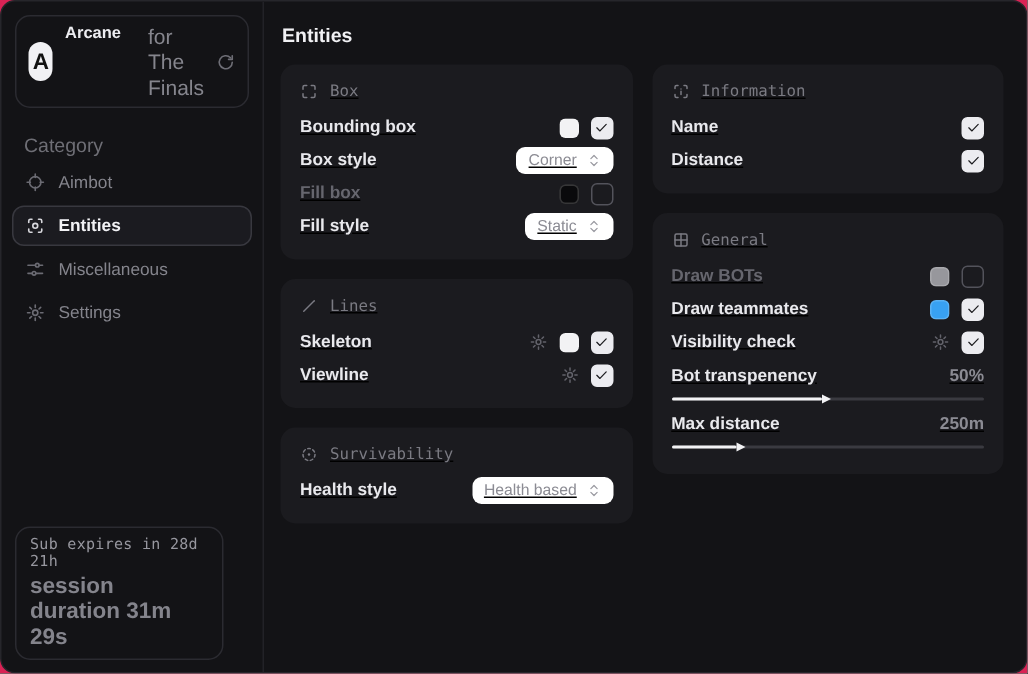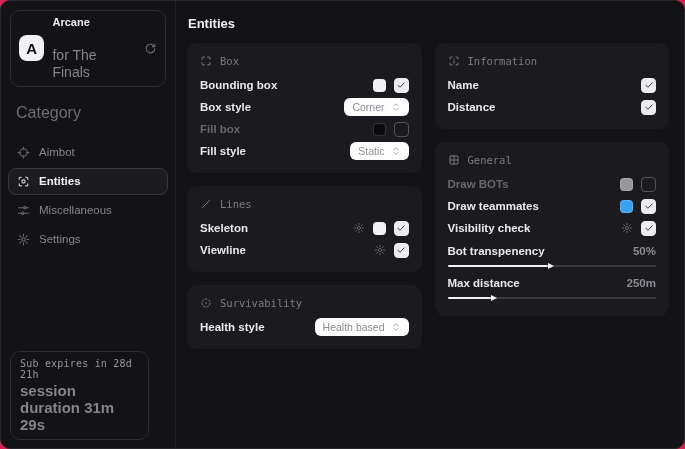--- a/index.html
+++ b/index.html
@@ -4,39 +4,39 @@
 <style>
   html,body{margin:0;padding:0;background:#8c8c8c;}
   *{box-sizing:border-box;-webkit-font-smoothing:antialiased;}
   .stage{position:relative;width:685px;height:449px;background:#d92355;overflow:hidden;font-family:"Liberation Sans",sans-serif;}
   .window{position:absolute;inset:0;background:#131316;border:1px solid #26262b;border-radius:10px;display:flex;overflow:hidden;}
 
   
   .sidebar{width:175px;flex:0 0 175px;border-right:1px solid #222227;display:flex;flex-direction:column;}
   .logo-card{margin:9px 9px 0 9px;border:1px solid #2b2b31;border-radius:10px;padding:5px 8px;display:flex;align-items:center;gap:8px;}
   .logo-badge{width:26px;height:26px;border-radius:8px;background:#f1f1f4;color:#111;display:flex;align-items:center;justify-content:center;font-weight:700;font-size:15px;}
-  .logo-text{display:flex;flex-direction:column;line-height:1.2;gap:18px;}
+  .logo-text{display:flex;flex-direction:row;line-height:1.2;gap:18px;}
   .logo-name{color:#ededf1;font-size:11px;font-weight:700;}
   .logo-sub{color:#85858d;font-size:14px;}
   .sync{margin-left:auto;color:#6e6e76;display:flex;}
-  .cat-label{color:#6e6e75;font-size:16px;margin:17px 0 16px 15px;}
+  .cat-label{color:#6e6e75;font-size:13px;margin:17px 0 3px 15px;}
   .nav{display:flex;flex-direction:column;padding:0 7px;}
   .nav-item{display:flex;align-items:center;gap:9px;height:27px;padding:0 8px;margin:1px 0;border:1px solid transparent;border-radius:8px;color:#84848c;font-size:11.5px;cursor:default;}
   .nav-item .nicon{display:flex;color:#6b6b73;}
   .nav-item.active{background:#1b1b20;border-color:#38383f;color:#f2f2f5;font-weight:700;}
   .nav-item.active .nicon{color:#d7d7dc;}
   .side-spacer{flex:1;}
   .sub-card{margin:0 26px 8px 9px;border:1px solid #2b2b31;border-radius:10px;padding:6px 9px;display:flex;flex-direction:column;gap:2px;}
   .sub-line1{font-family:"DejaVu Sans Mono",monospace;font-size:10px;color:#97979f;letter-spacing:.2px;}
   .sub-line2{font-size:15px;color:#84848c;font-weight:700;}
 
   
   .main{flex:1;padding:12px 15px 12px 11px;display:flex;flex-direction:column;}
   .page-title{color:#f1f1f4;font-size:13px;font-weight:700;margin:3px 0 12px 1px;}
-  .cols{display:flex;gap:13px;align-items:flex-start;}
+  .cols{display:flex;gap:13px;align-items:flex-start;text-decoration:underline;}
   .col{flex:1;display:flex;flex-direction:column;gap:13px;min-width:0;}
   .card{background:#1b1b1f;border-radius:10px;padding:8px 13px 11px 13px;}
   .card-head{display:flex;align-items:center;gap:8px;color:#7b7b83;font-family:"DejaVu Sans Mono",monospace;font-size:10.5px;margin:4px 0 7px 0;}
   .card-head .cicon{display:flex;color:#7b7b83;}
   .row{display:flex;align-items:center;height:22px;}
   .lbl{color:#e9e9ed;font-size:11.5px;font-weight:600;}
   .lbl.dim{color:#66666e;}
   .ctrls{margin-left:auto;display:flex;align-items:center;gap:8px;}
   .swatch{width:13px;height:13px;border-radius:4px;border:1px solid rgba(255,255,255,.18);}
   .cb{width:15px;height:15px;border-radius:4px;border:1.5px solid #53535b;display:flex;align-items:center;justify-content:center;background:transparent;}

